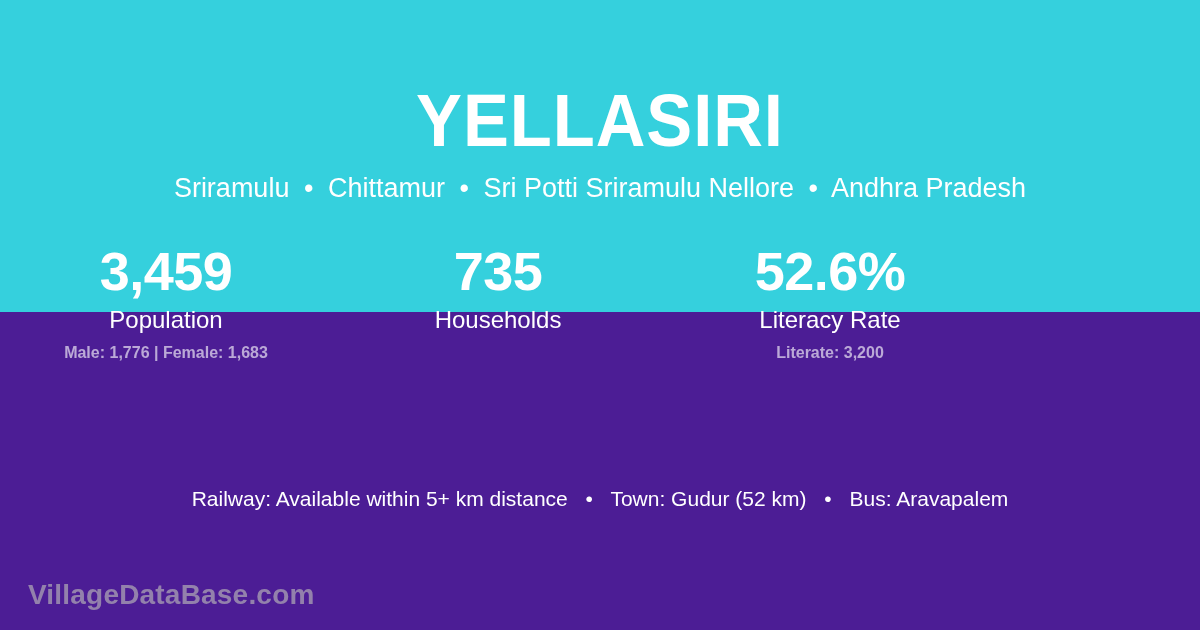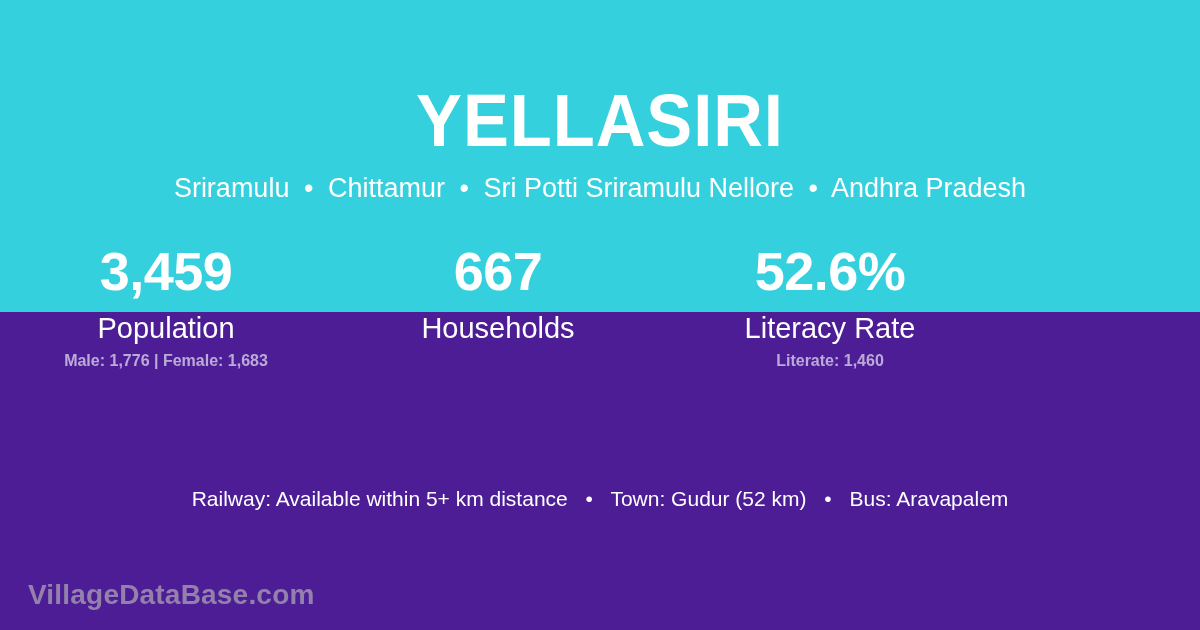--- a/index.html
+++ b/index.html
@@ -60,22 +60,22 @@
     text-align:center;
   }
   .stat-value {
     font-size:54px;
     line-height:62px;
     font-weight:700;
     color:#ffffff;
     letter-spacing:-0.5px;
   }
   .stat-label {
-    margin-top:12px;
-    font-size:29px;
+    margin-top:4px;
+    font-size:24px;
     line-height:28px;
     font-weight:400;
     color:#ffffff;
   }
   .stat-sub {
     margin-top:9px;
     font-size:16px;
     line-height:20px;
     font-weight:700;
     color:rgba(255,255,255,0.62);
@@ -142,28 +142,28 @@
 
   <div id="stats-row">
 
     <div class="stat-col">
       <div class="stat-value">3,459</div>
       <div class="stat-label">Population</div>
       <div class="stat-sub" style="color: rgba(255, 255, 255, 0.62);">Male: 1,776 | Female: 1,683</div>
     </div>
 
     <div class="stat-col">
-      <div class="stat-value">667</div>
+      <div class="stat-value">735</div>
       <div class="stat-label">Households</div>
     </div>
 
     <div class="stat-col">
       <div class="stat-value">52.6%</div>
       <div class="stat-label">Literacy Rate</div>
-      <div class="stat-sub" style="color: rgba(255, 255, 255, 0.62);">Literate: 1,460</div>
+      <div class="stat-sub" style="color: rgba(255, 255, 255, 0.62);">Literate: 3,200</div>
     </div>
 
   </div>
 
   <div id="transport-line">
     <span>Railway: Available within 5+ km distance</span>
     <span class="sep">•</span>
     <span>Town: Gudur (52 km)</span>
     <span class="sep">•</span>
     <span>Bus: Aravapalem</span>

